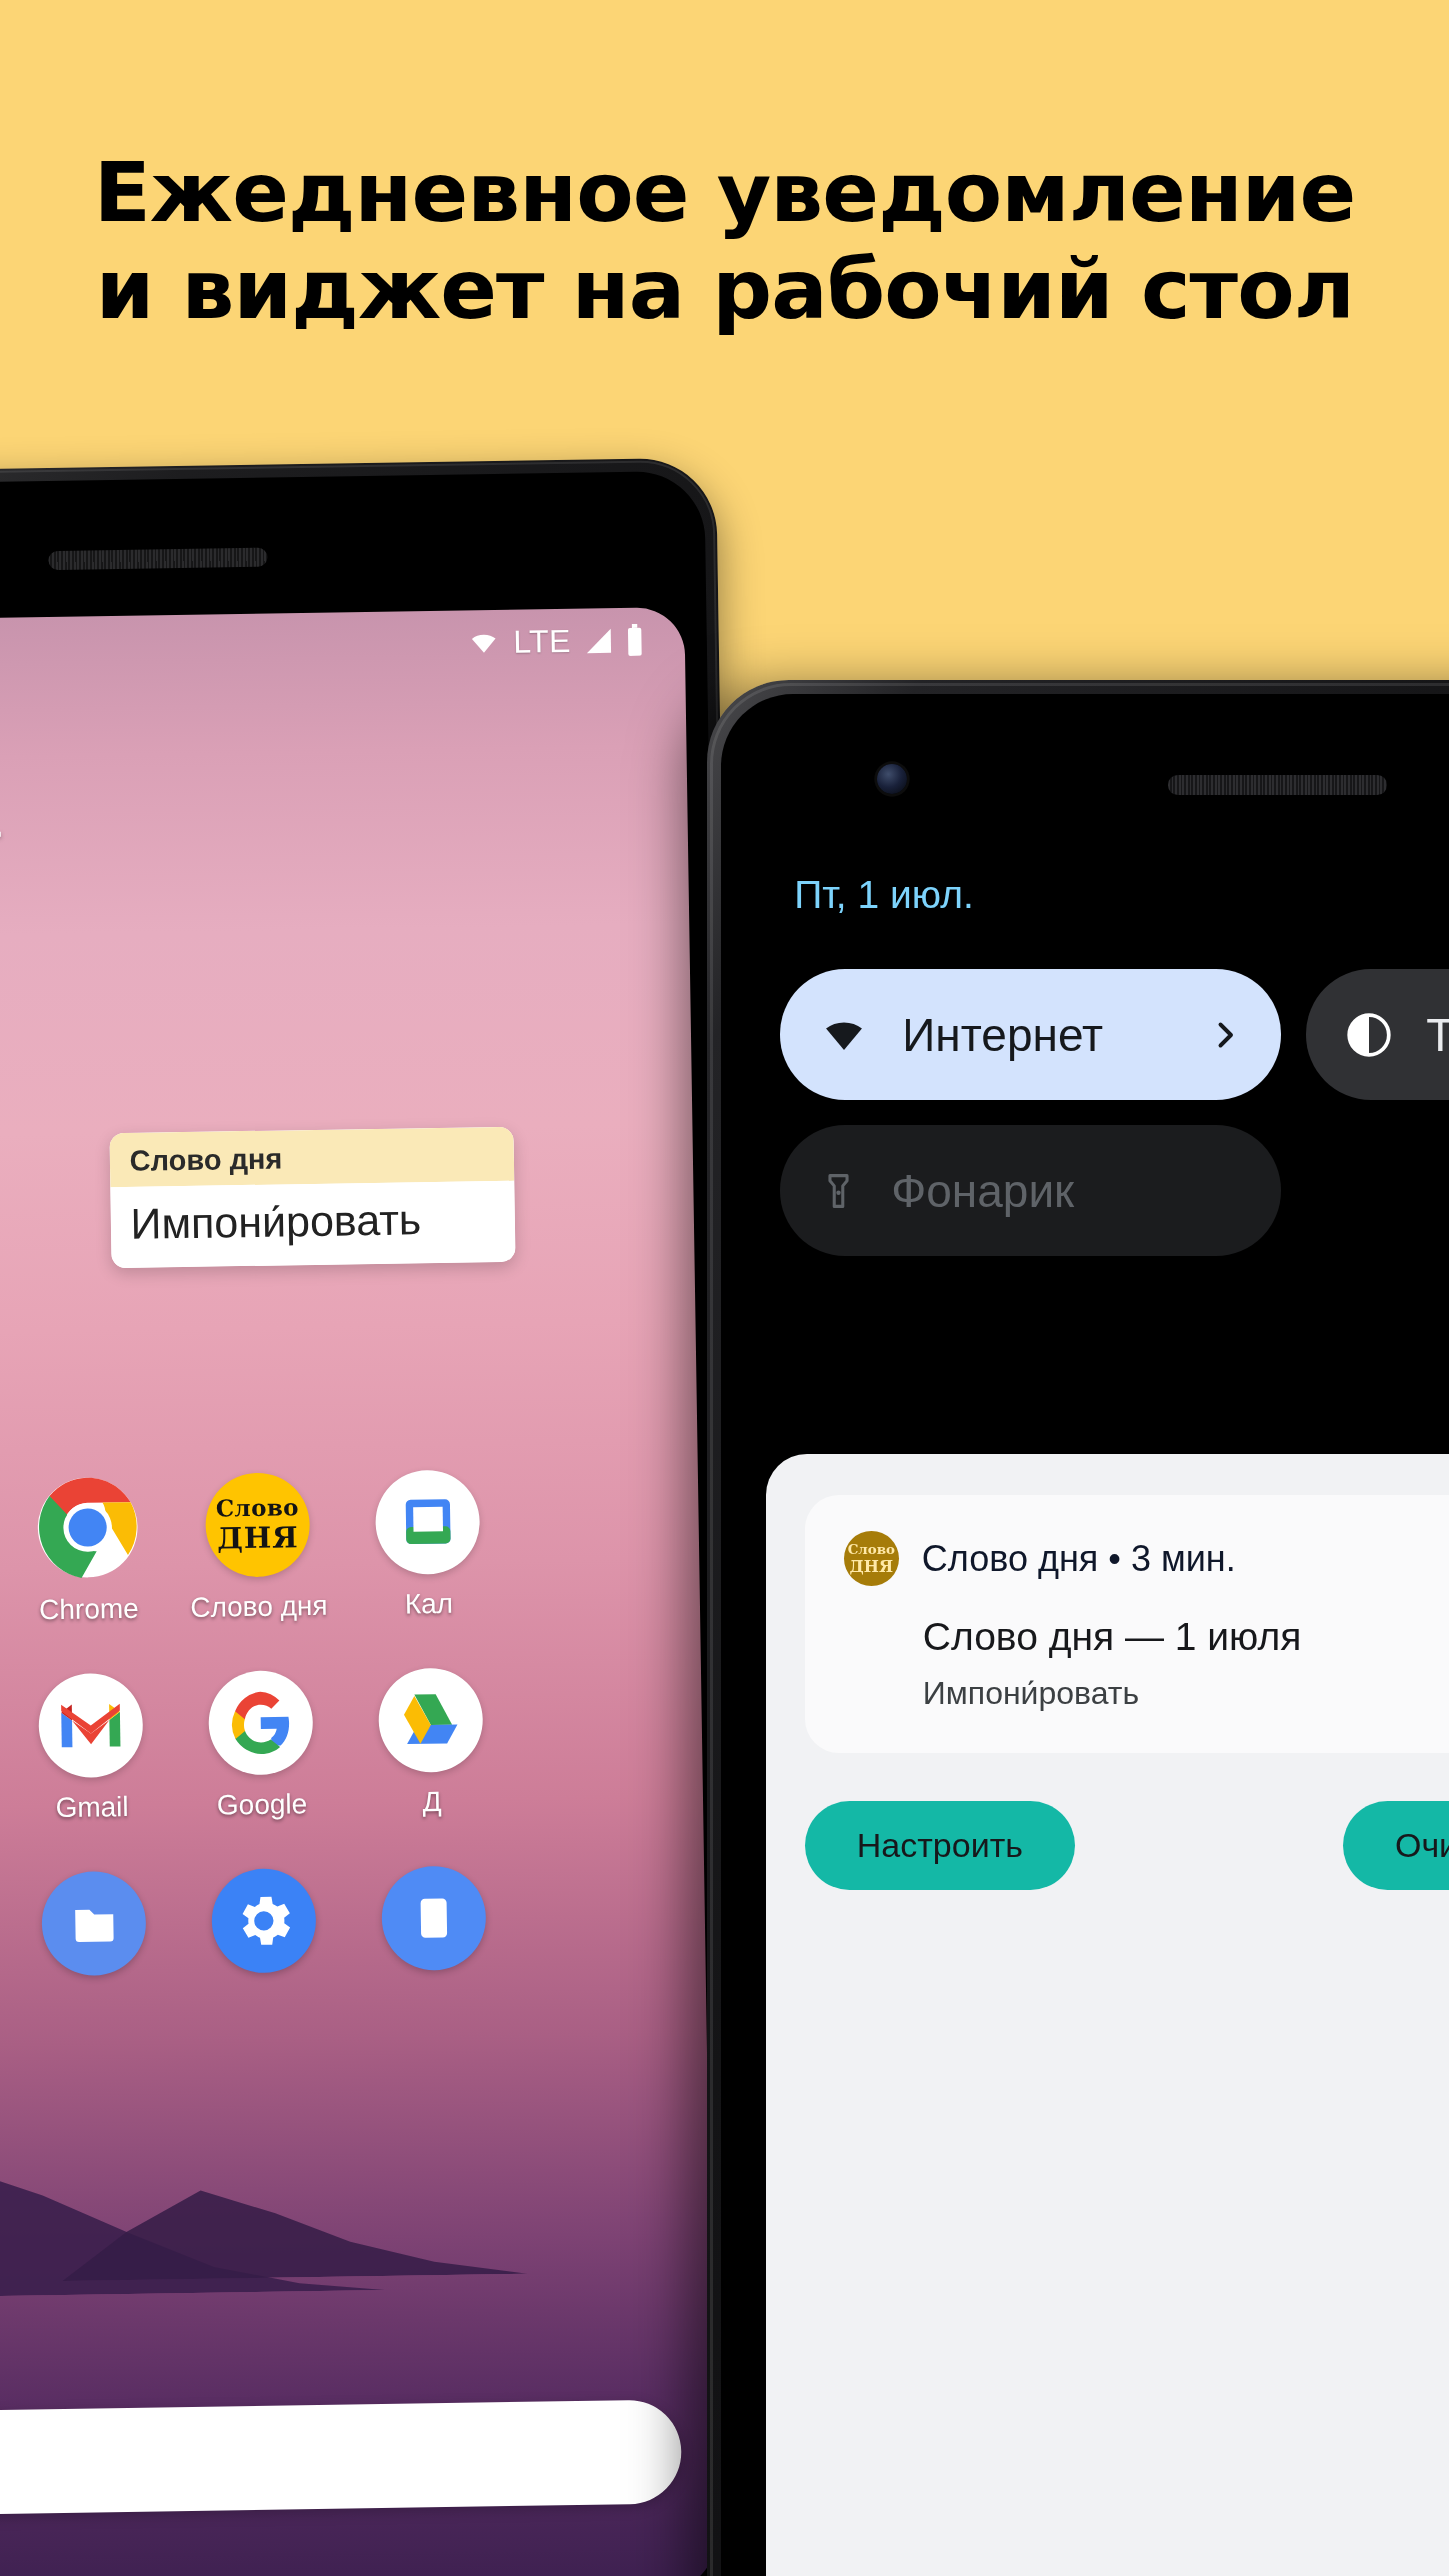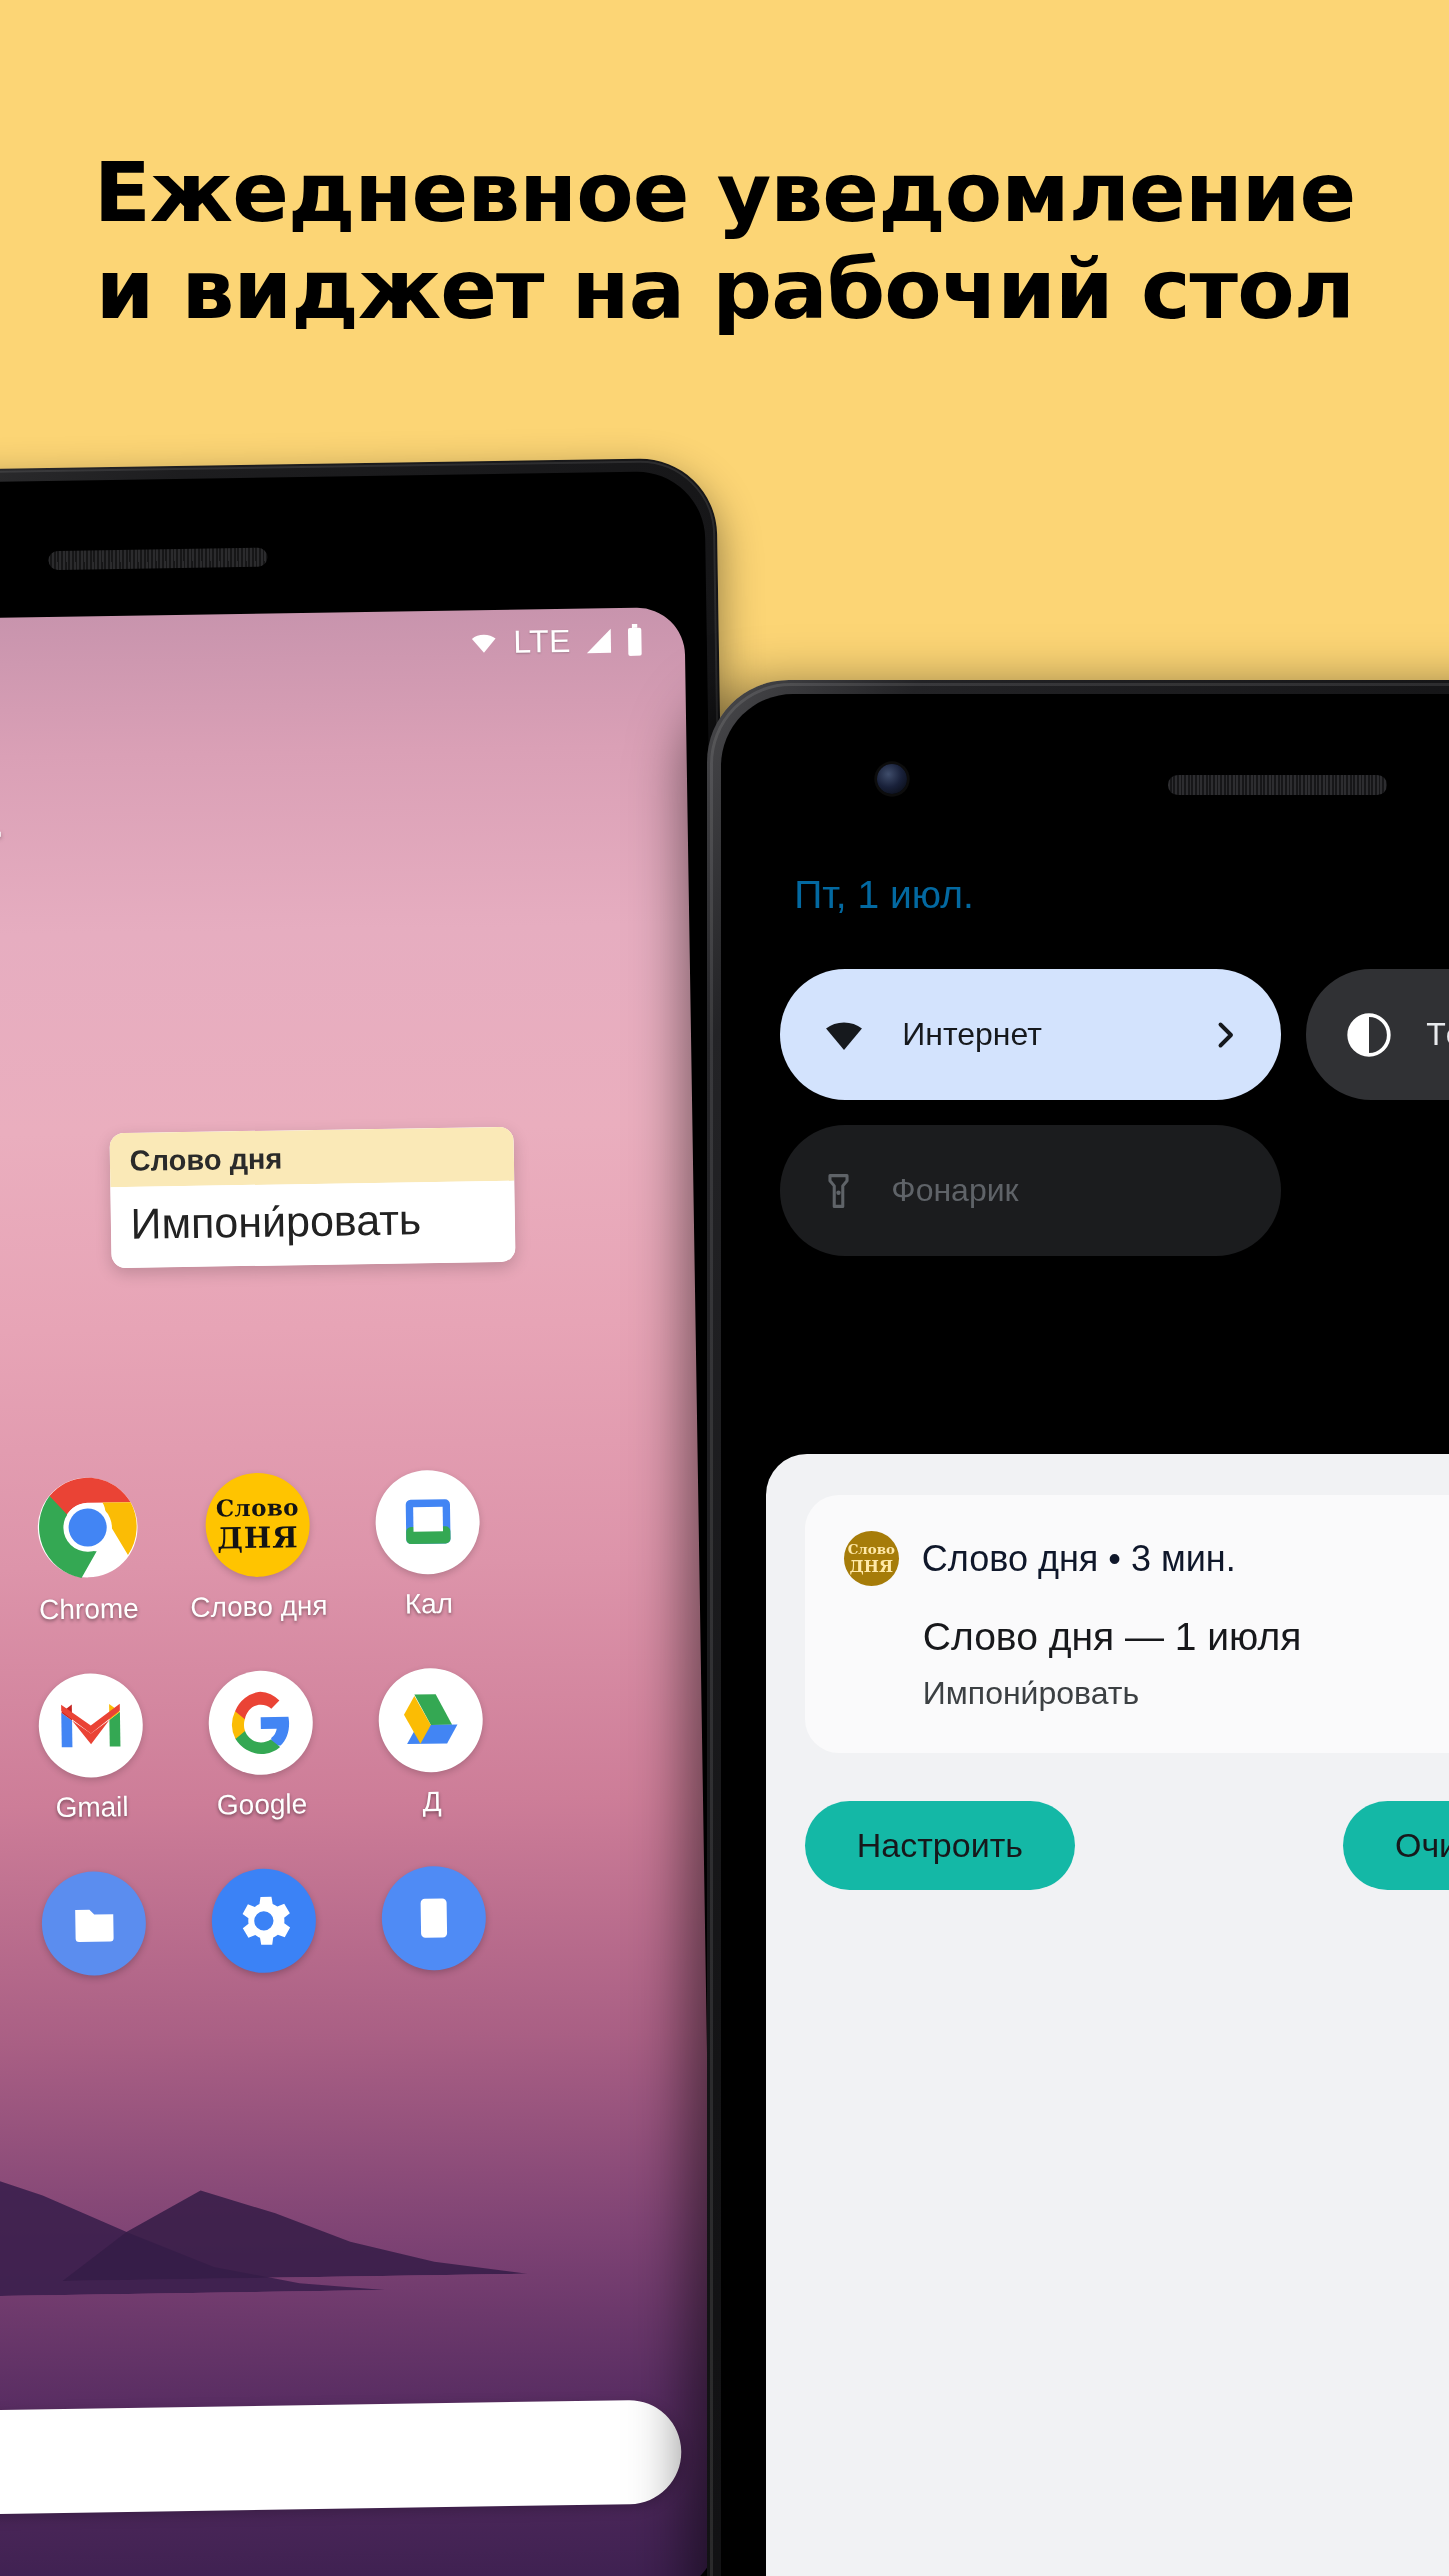--- a/index.html
+++ b/index.html
@@ -263,21 +263,21 @@
     background: #000;
     border-radius: 52px;
     overflow: hidden;
   }
   .qs-topbar {
     display: flex; align-items: center;
     justify-content: space-between;
     padding: 36px 50px 0 50px;
   }
   .qs-date {
-    font-size: 39px; color: #0369a1;
+    font-size: 39px; color: #7dd3fc;
   }
   .qs-tiles {
     display: flex;
     flex-wrap: wrap;
     gap: 25px;
     padding: 52px 0 0 36px;
     width: 1109px;
   }
   .tile {
     width: 501px;
@@ -285,21 +285,21 @@
     border-radius: 65px;
     display: flex;
     align-items: center;
     padding: 0 38px;
     gap: 32px;
     flex: 0 0 auto;
   }
   .tile.on  { background: #D3E3FD; color: #16191d; }
   .tile.off { background: #303134; color: #e8eaed; }
   .tile.dim { background: #1b1c1e; color: #5f6368; }
-  .tile-label { font-size: 32px; white-space: nowrap; }
+  .tile-label { font-size: 46px; white-space: nowrap; }
   .tile-chev { margin-left: auto; }
 
   .notif-sheet {
     position: absolute;
     left: 21.5px; right: -54px;
     top: 617px; bottom: 0;
     background: #F1F2F4;
     border-radius: 41px 41px 0 0;
   }
   .notif-card {

